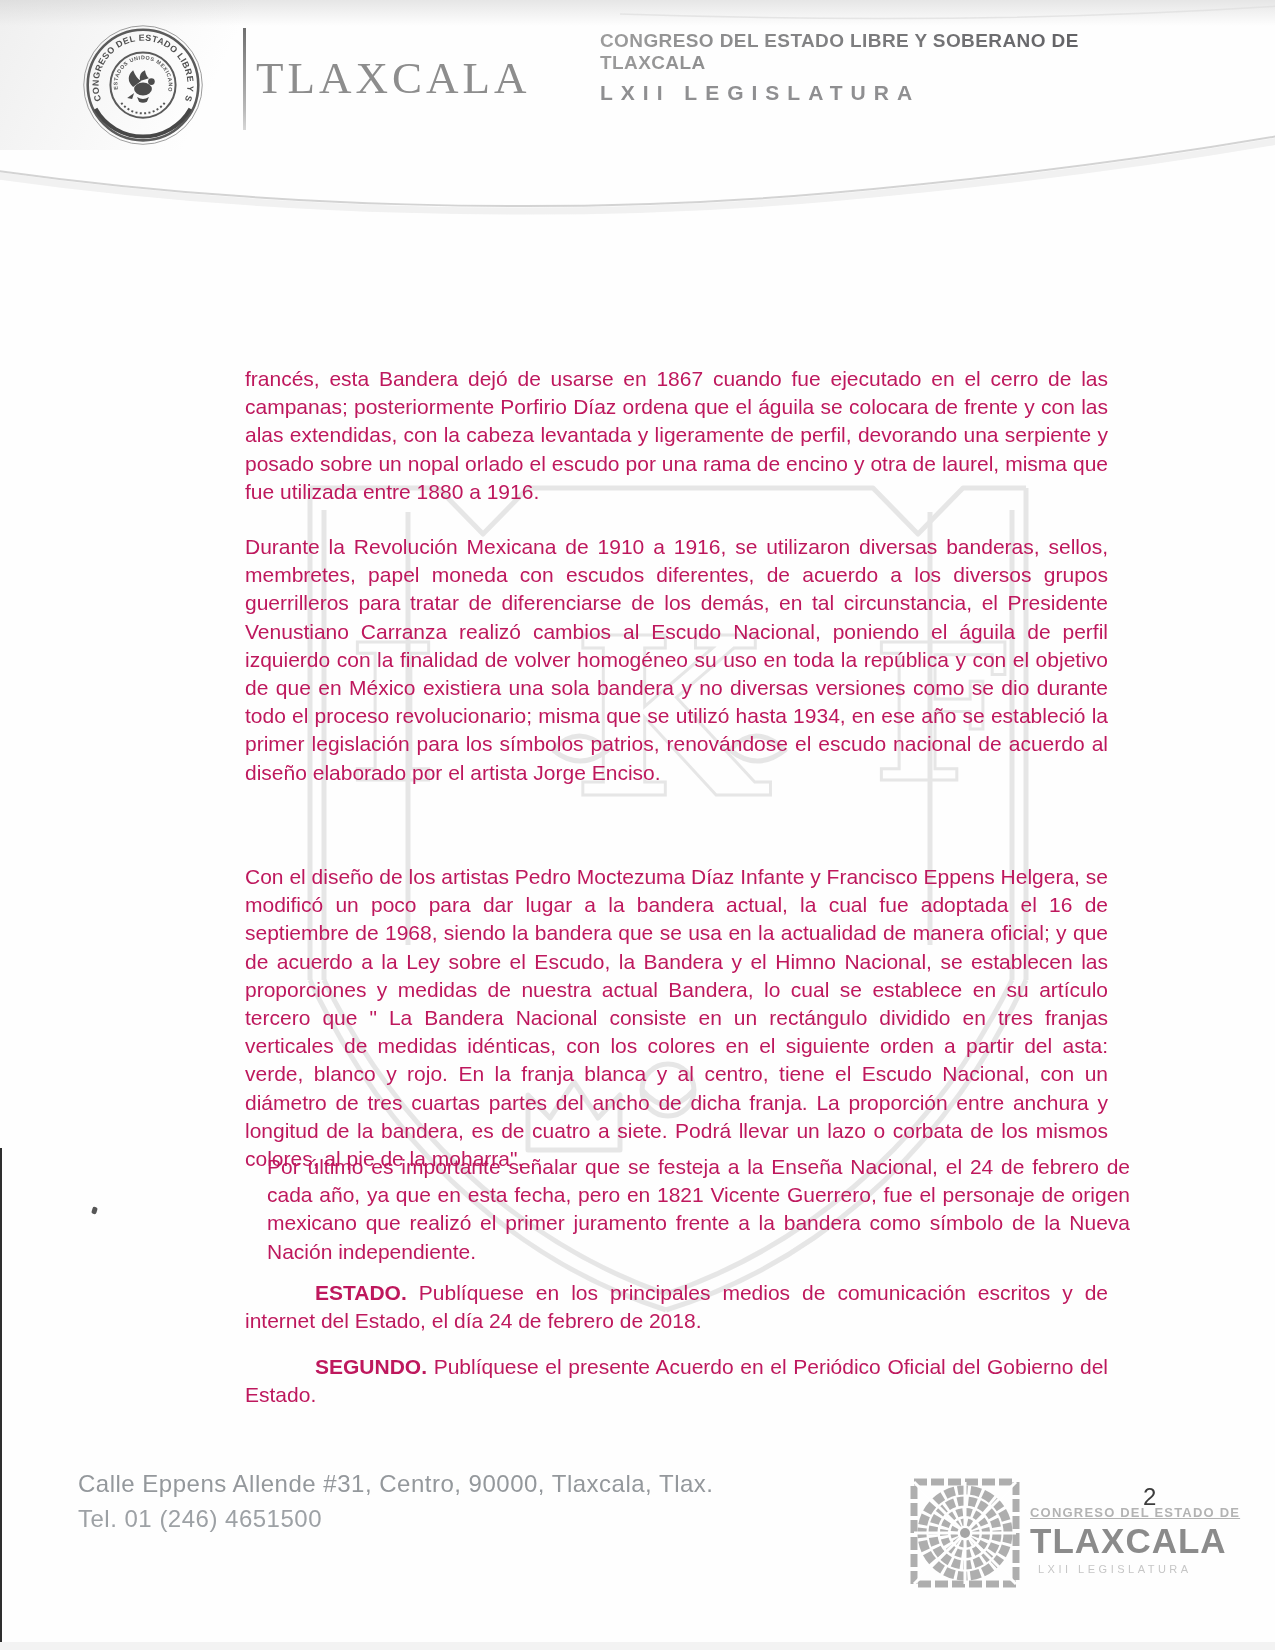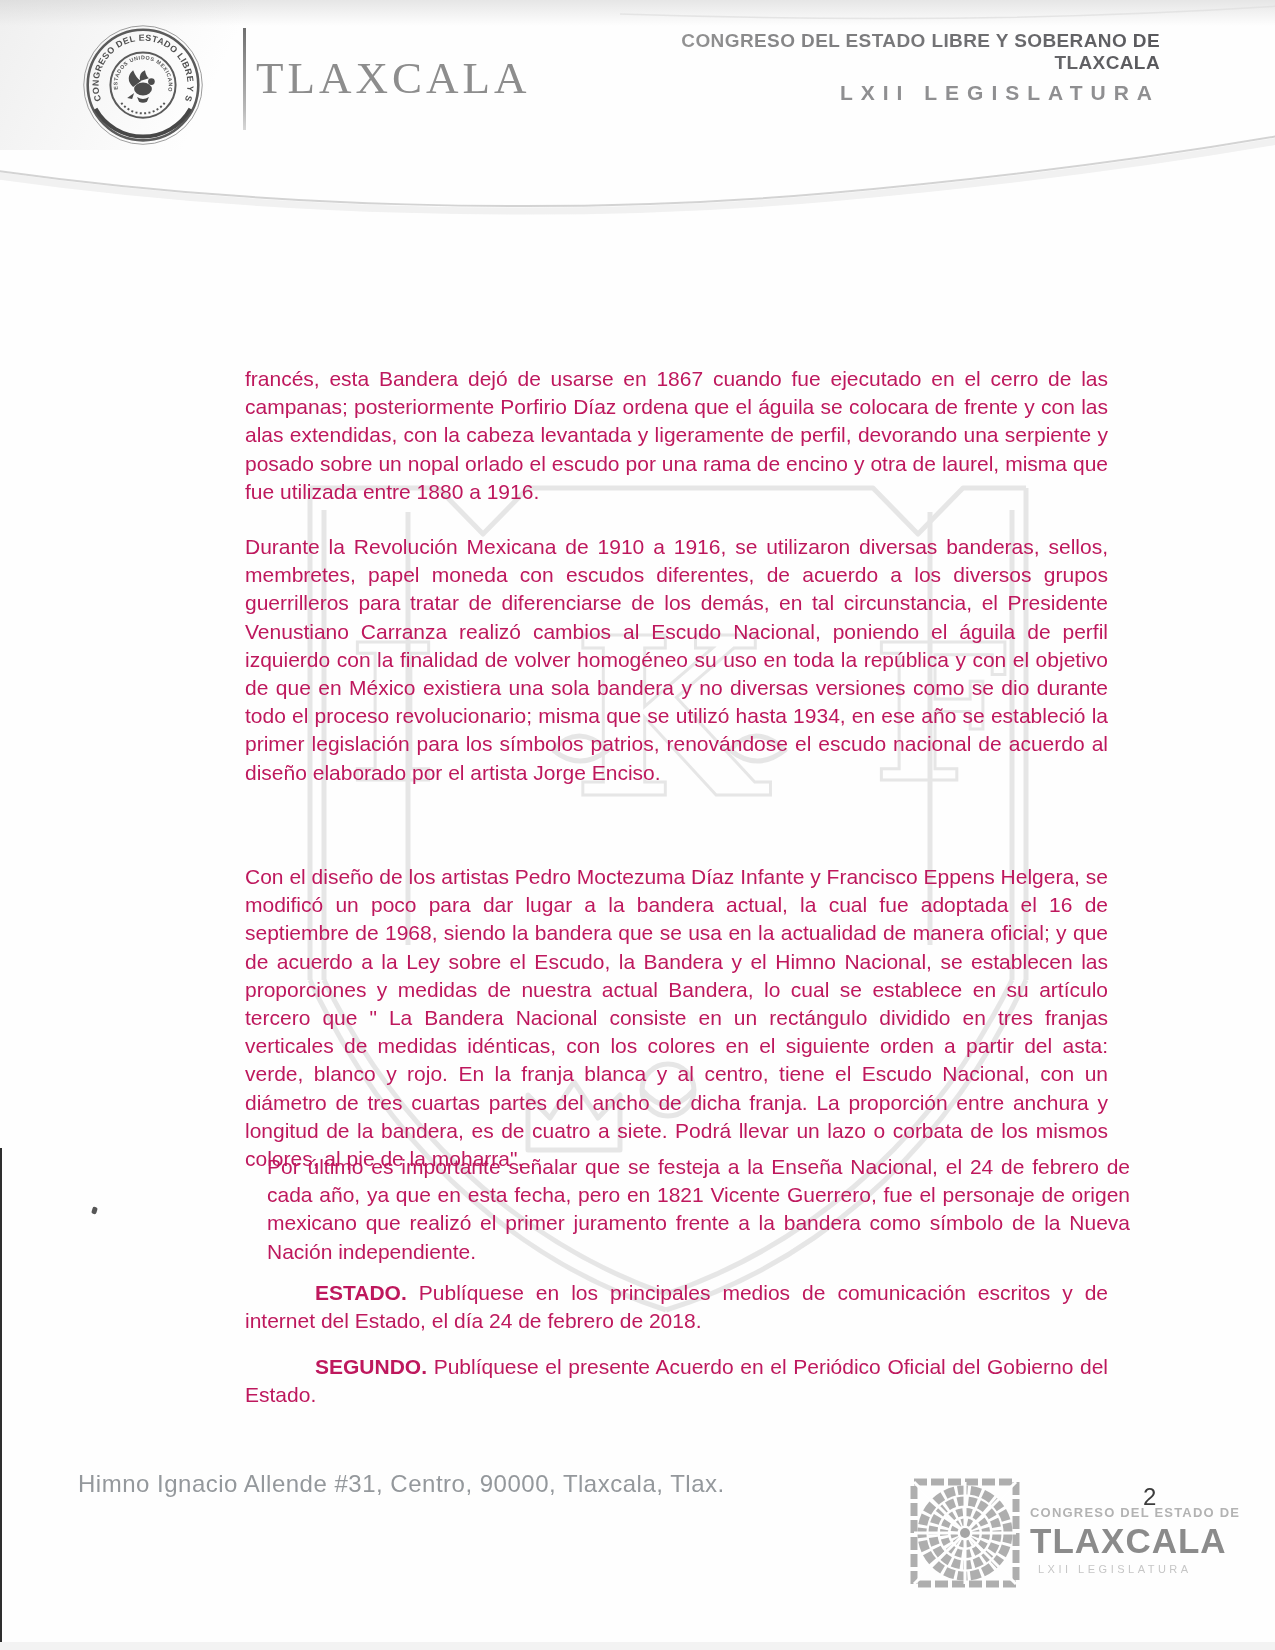--- a/index.html
+++ b/index.html
@@ -19,41 +19,41 @@
   .speck{position:absolute;left:92px;top:1207px;width:5px;height:7px;background:#3a3a3a;border-radius:2px;transform:rotate(18deg);opacity:.85;}
   
   .seal{position:absolute;left:64px;top:10px;width:158px;height:158px;}
   .divider{position:absolute;left:243px;top:28px;width:3px;height:102px;
     background:linear-gradient(to bottom,#6f6f6f,#b9b9b9 80%,#d7d7d7);}
   .brand{
     position:absolute;left:256px;top:52px;
     font-family:"Liberation Serif", serif;font-size:45px;color:#8d8d8d;
     letter-spacing:4px;font-weight:400;
   }
-  .hdr-right{position:absolute;left:600px;top:30px;width:560px;text-align:right;}
+  .hdr-right{position:absolute;left:600px;top:30px;width:560px;text-align:left;}
   .hdr-right .l1{font-size:19px;font-weight:bold;color:#828285;letter-spacing:.4px;
     background:linear-gradient(90deg,#9c9c9c,#58585c);-webkit-background-clip:text;background-clip:text;color:transparent;}
   .hdr-right .l2{margin-top:7px;font-size:21px;font-weight:bold;color:#8f8f91;letter-spacing:8px;}
   
   .watermark{position:absolute;left:278px;top:450px;width:782px;height:888px;opacity:.55;pointer-events:none;}
   
   .para{
     position:absolute;left:245px;width:863px;
     font-size:21px;line-height:28.2px;color:#be185d;text-align:justify;
   }
   .para .lead{font-weight:bold;}
   .p1{top:344px;} .p2{top:512px;} .p3{top:815px;margin-top:48px;} .p4{top:1132px;margin-left:22px;}
   .p5{top:1258px;text-indent:70px;} .p6{top:1332px;text-indent:70px;}
   
   .addr{position:absolute;left:78px;top:1466px;font-size:24px;line-height:35px;
     color:#94989c;letter-spacing:.5px;}
   .addr .line2{color:#9da1a5;}
   .rosette{position:absolute;left:910px;top:1478px;width:110px;height:110px;opacity:.8;}
   .logo-txt{position:absolute;left:1030px;top:1505px;width:200px;}
-  .logo-txt .t1{font-size:13px;color:#b3b3b3;letter-spacing:1.2px;font-weight:bold;white-space:nowrap;}
+  .logo-txt .t1{font-size:13px;color:#b3b3b3;letter-spacing:1.2px;font-weight:bold;white-space:nowrap;text-decoration:underline;}
   .logo-txt .t2{font-size:35px;font-weight:bold;color:#8b8b8b;letter-spacing:1px;margin-top:1px;}
   .logo-txt .t3{font-size:11px;color:#c6c6c6;letter-spacing:3.5px;margin-top:2px;margin-left:8px;white-space:nowrap;}
   .page-num{position:absolute;left:1143px;top:1483px;font-size:24px;color:#3c3c3c;}
 </style>
 </head>
 <body>
 
 <div class="page">
 
   <div class="top-wash"></div>
@@ -125,21 +125,22 @@
   <div>
     <p class="para p1">francés, esta Bandera dejó de usarse en 1867 cuando fue ejecutado en el cerro de las campanas; posteriormente Porfirio Díaz ordena que el águila se colocara de frente y con las alas extendidas, con la cabeza levantada y ligeramente de perfil, devorando una serpiente y posado sobre un nopal orlado el escudo por una rama de encino y otra de laurel, misma que fue utilizada entre 1880 a 1916.</p>
     <p class="para p2">Durante la Revolución Mexicana de 1910 a 1916, se utilizaron diversas banderas, sellos, membretes, papel moneda con escudos diferentes, de acuerdo a los diversos grupos guerrilleros para tratar de diferenciarse de los demás, en tal circunstancia, el Presidente Venustiano Carranza realizó cambios al Escudo Nacional, poniendo el águila de perfil izquierdo con la finalidad de volver homogéneo su uso en toda la república y con el objetivo de que en México existiera una sola bandera y no diversas versiones como se dio durante todo el proceso revolucionario; misma que se utilizó hasta 1934, en ese año se estableció la primer legislación para los símbolos patrios, renovándose el escudo nacional de acuerdo al diseño elaborado por el artista Jorge Enciso.</p>
     <p class="para p3">Con el diseño de los artistas Pedro Moctezuma Díaz Infante y Francisco Eppens Helgera, se modificó un poco para dar lugar a la bandera actual, la cual fue adoptada el 16 de septiembre de 1968, siendo la bandera que se usa en la actualidad de manera oficial; y que de acuerdo a la Ley sobre el Escudo, la Bandera y el Himno Nacional, se establecen las proporciones y medidas de nuestra actual Bandera, lo cual se establece en su artículo tercero que " La Bandera Nacional consiste en un rectángulo dividido en tres franjas verticales de medidas idénticas, con los colores en el siguiente orden a partir del asta: verde, blanco y rojo. En la franja blanca y al centro, tiene el Escudo Nacional, con un diámetro de tres cuartas partes del ancho de dicha franja. La proporción entre anchura y longitud de la bandera, es de cuatro a siete. Podrá llevar un lazo o corbata de los mismos colores, al pie de la moharra".</p>
     <p class="para p4">Por último es importante señalar que se festeja a la Enseña Nacional, el 24 de febrero de cada año, ya que en esta fecha, pero en 1821 Vicente Guerrero, fue el personaje de origen mexicano que realizó el primer juramento frente a la bandera como símbolo de la Nueva Nación independiente.</p>
     <p class="para p5"><span class="lead">ESTADO.</span><span> Publíquese en los principales medios de comunicación escritos y de internet del Estado, el día 24 de febrero de 2018.</span></p>
     <p class="para p6"><span class="lead">SEGUNDO.</span><span> Publíquese el presente Acuerdo en el Periódico Oficial del Gobierno del Estado.</span></p>
   </div>
 
   <div class="addr">
-    <div>Himno Ignacio Allende #31, Centro, 90000, Tlaxcala, Tlax.</div>
+    <div>Calle Eppens Allende #31, Centro, 90000, Tlaxcala, Tlax.</div>
+    <div class="line2">Tel. 01 (246) 4651500</div>
   </div>
 
   <svg class="rosette" viewBox="0 0 110 110">
     <g fill="none" stroke="#9b9b9b">
       <rect x="4" y="4" width="102" height="102" stroke-width="7" stroke-dasharray="13 4"></rect>
       <circle cx="55" cy="55" r="43" stroke-width="9" stroke-dasharray="10 3"></circle>
       <circle cx="55" cy="55" r="32" stroke-width="9" stroke-dasharray="8 3"></circle>
       <circle cx="55" cy="55" r="21" stroke-width="8" stroke-dasharray="6 3"></circle>
       <circle cx="55" cy="55" r="11" stroke-width="7" stroke-dasharray="4 2"></circle>
     </g>

